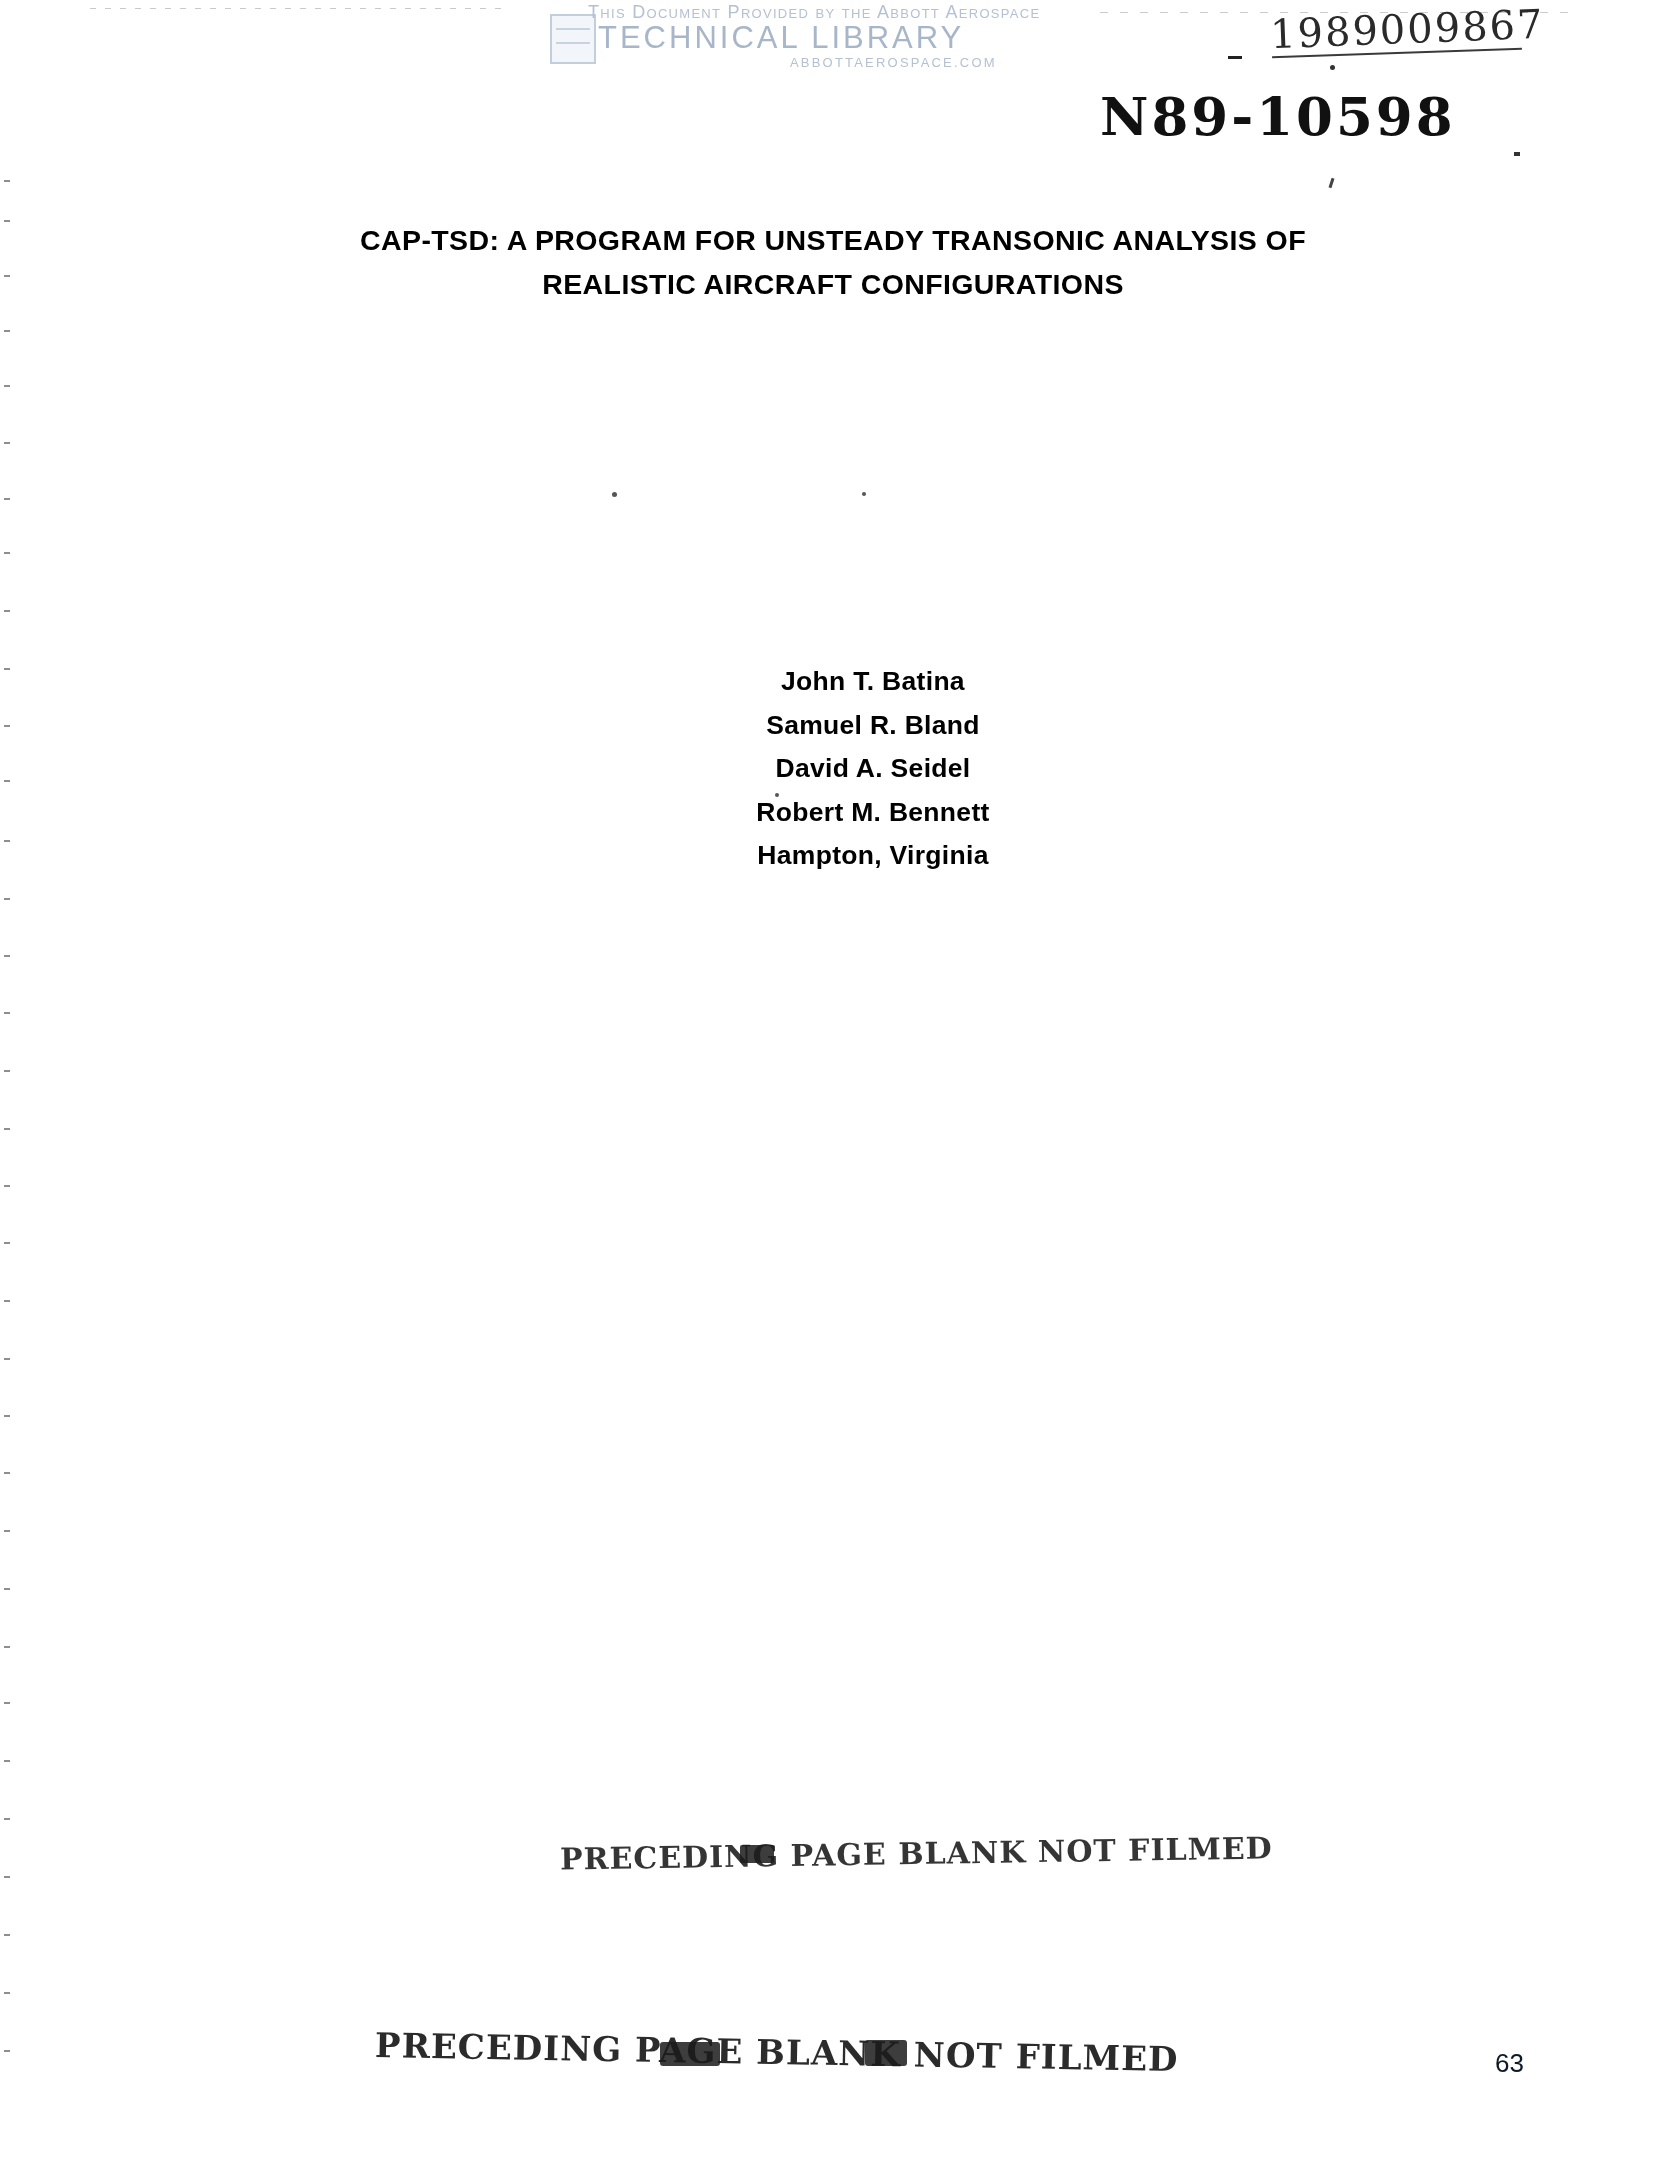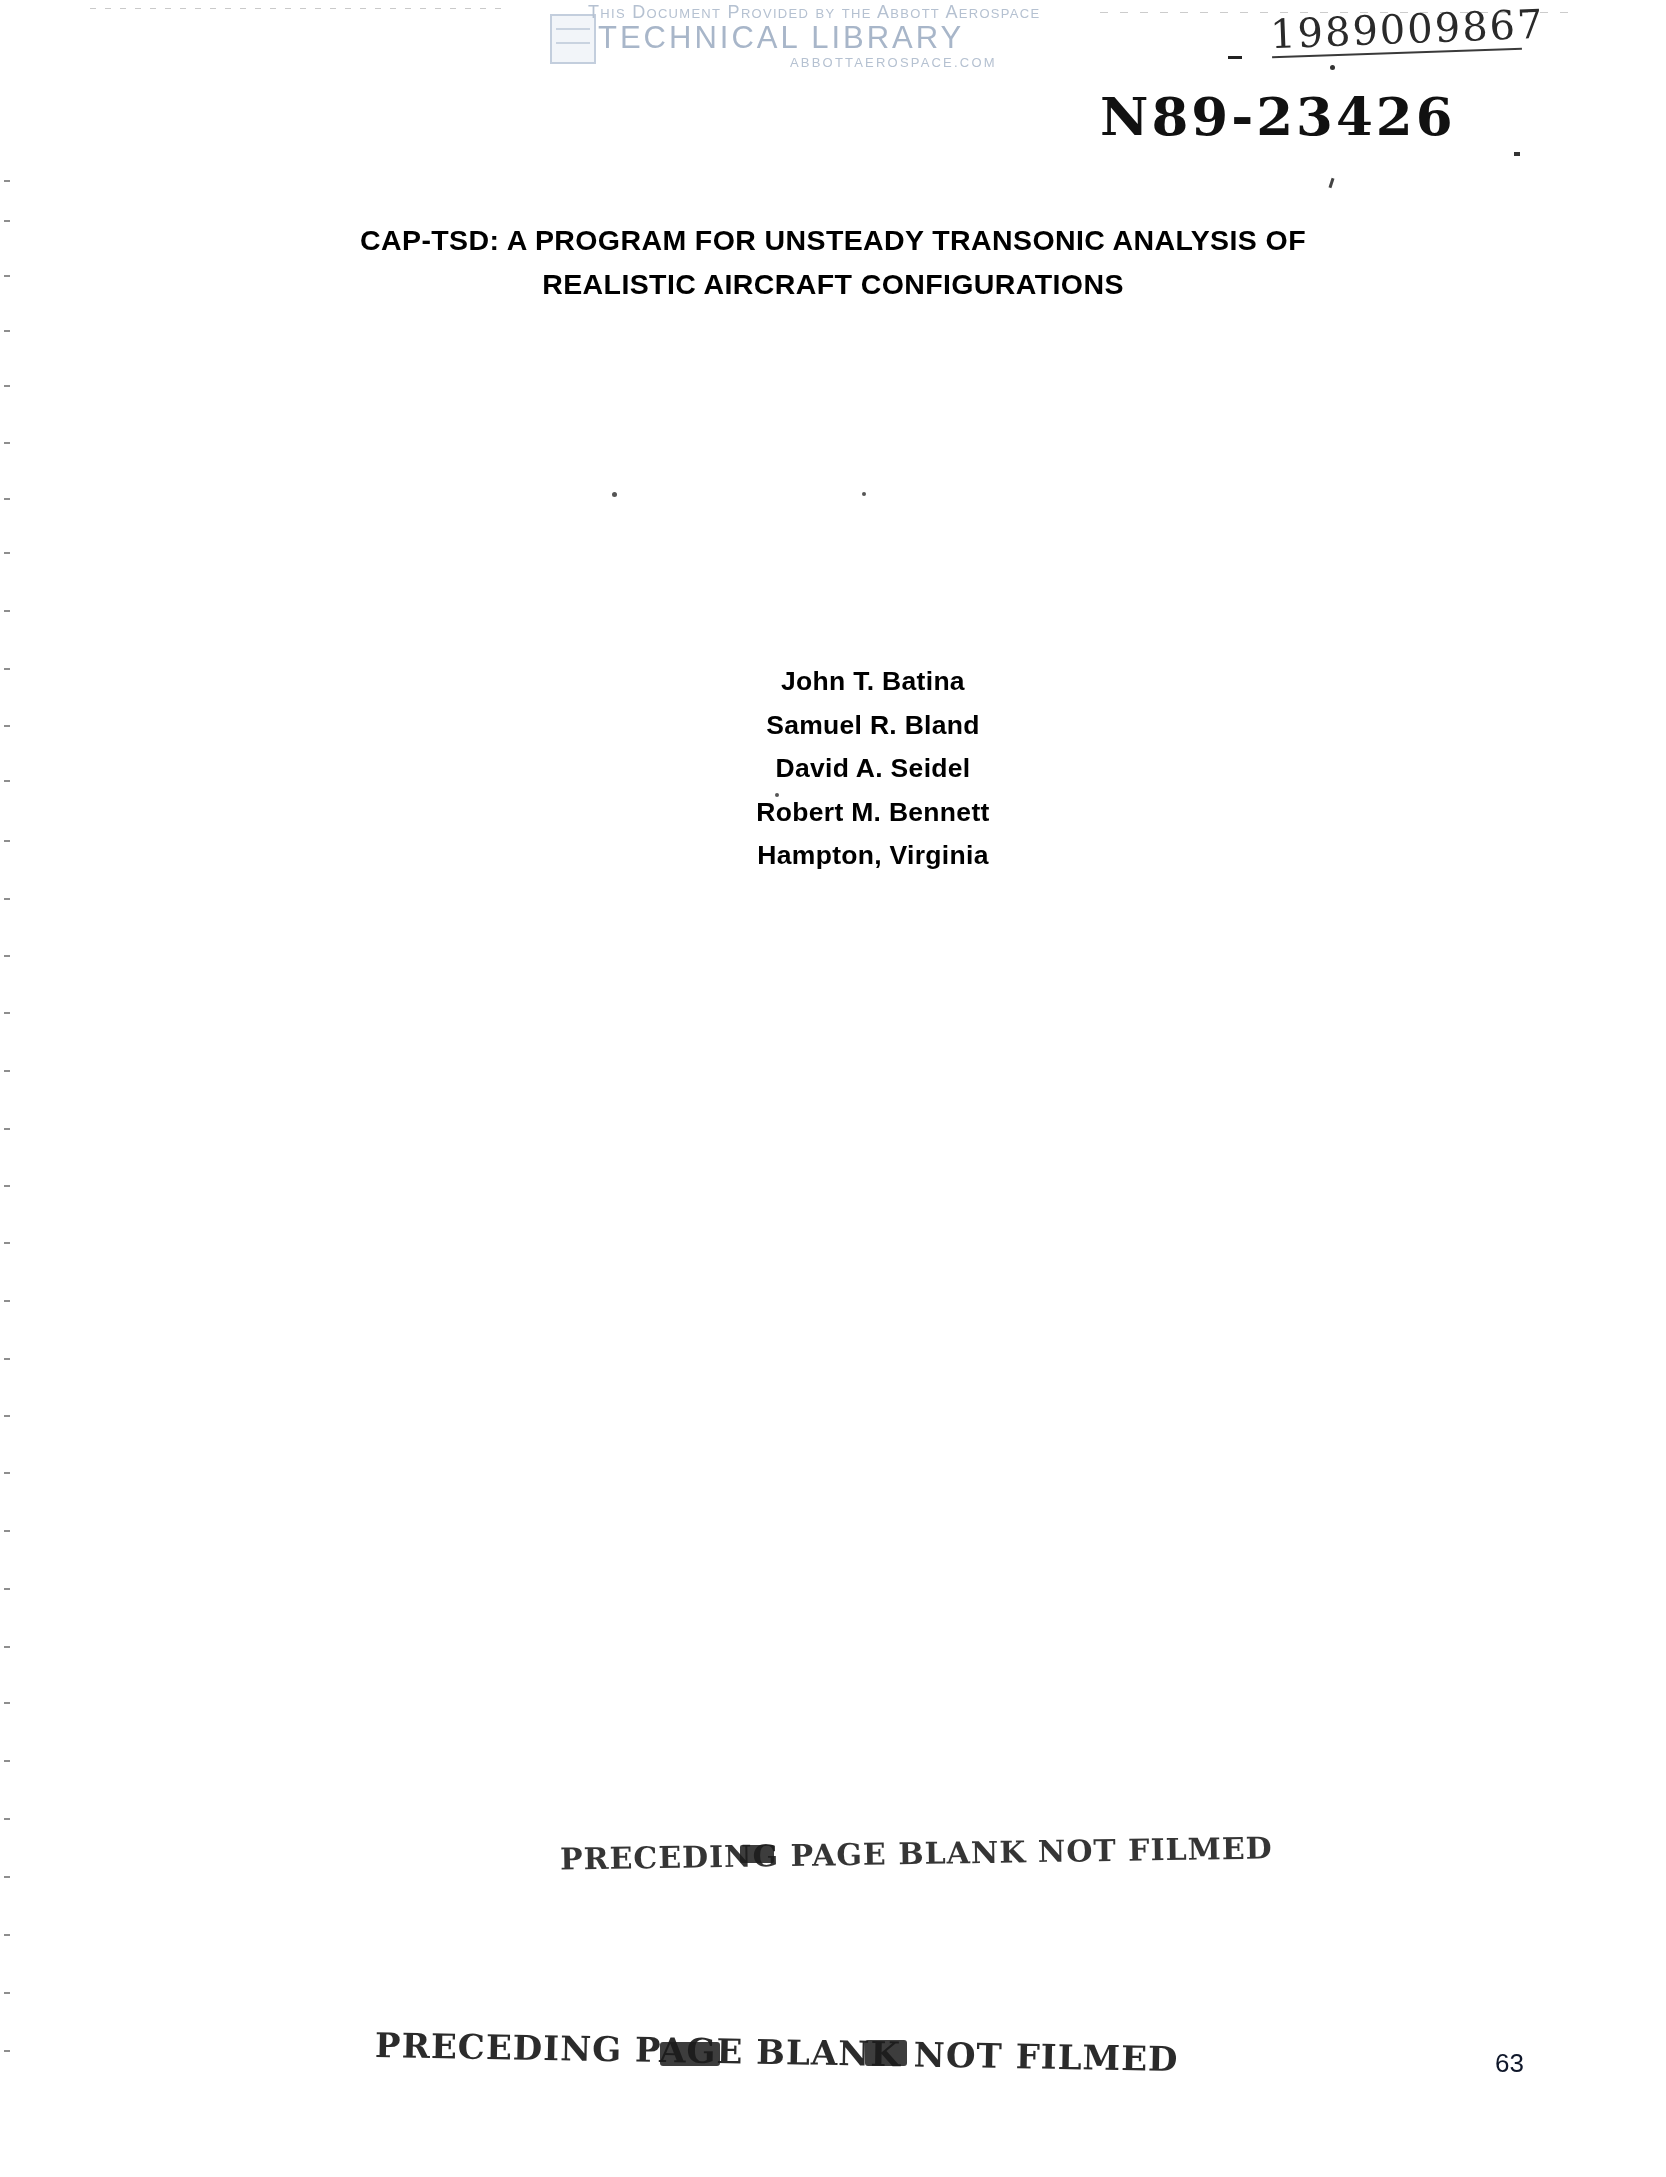--- a/index.html
+++ b/index.html
@@ -311,21 +311,21 @@
       <i style="top: 1696px;"></i>
       <i style="top: 1754px;"></i>
       <i style="top: 1812px;"></i>
       <i style="top: 1870px;"></i>
     </div>
 
   <div class="accession">1989009867</div>
   <div class="accession-strike"></div>
   <div class="accession-dash"></div>
 
-  <div class="report-number">N89-23426</div>
+  <div class="report-number">N89-10598</div>
   <div class="rn-dot-a"></div>
   <div class="rn-dot-b"></div>
   <div class="rn-tick"></div>
 
   <div class="title">
     <span>CAP-TSD:  A PROGRAM FOR UNSTEADY TRANSONIC ANALYSIS OF</span>
     <span class="line2">REALISTIC AIRCRAFT CONFIGURATIONS</span>
   </div>
 
   <div class="mark mark-dot-1"></div>

